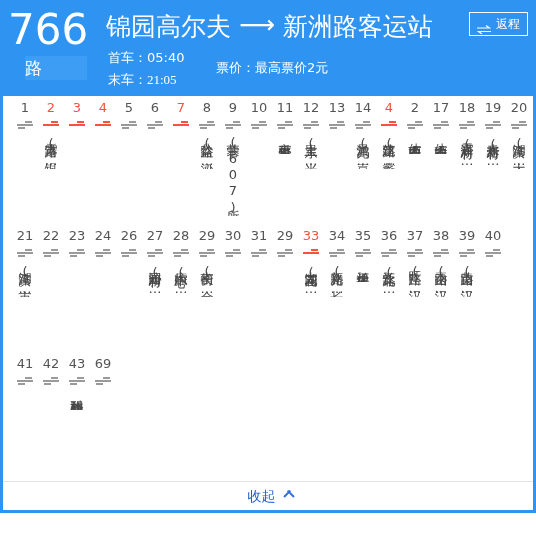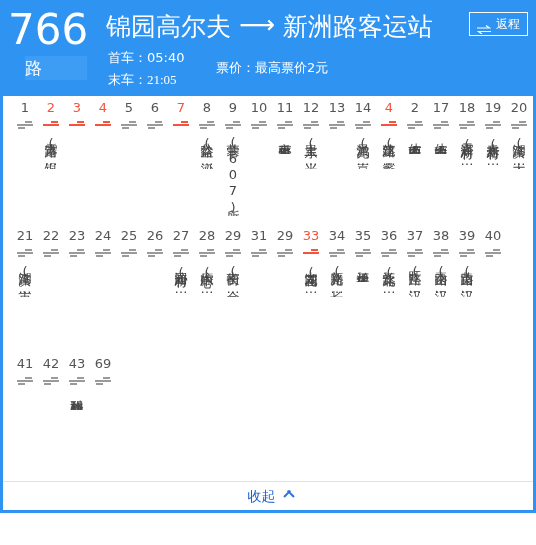--- a/index.html
+++ b/index.html
@@ -454,29 +454,20 @@
         <div class="stop">
           <div class="stop-num">24</div>
           <div class="stop-icon">
             <span class="bar"></span>
             <span class="tick"></span>
             <span class="tick2"></span>
           </div>
           <div class="stop-name">中星苑</div>
         </div>
         <div class="stop">
-          <div class="stop-num">25</div>
-          <div class="stop-icon">
-            <span class="bar"></span>
-            <span class="tick"></span>
-            <span class="tick2"></span>
-          </div>
-          <div class="stop-name">清和桥</div>
-        </div>
-        <div class="stop">
           <div class="stop-num">26</div>
           <div class="stop-icon">
             <span class="bar"></span>
             <span class="tick"></span>
             <span class="tick2"></span>
           </div>
           <div class="stop-name">沁扬市场</div>
         </div>
         <div class="stop">
           <div class="stop-num">27</div>
@@ -497,20 +488,29 @@
           <div class="stop-name">疾控中心(…</div>
         </div>
         <div class="stop">
           <div class="stop-num">29</div>
           <div class="stop-icon">
             <span class="bar"></span>
             <span class="tick"></span>
             <span class="tick2"></span>
           </div>
           <div class="stop-name">南长街(金…</div>
+        </div>
+        <div class="stop">
+          <div class="stop-num">30</div>
+          <div class="stop-icon">
+            <span class="bar"></span>
+            <span class="tick"></span>
+            <span class="tick2"></span>
+          </div>
+          <div class="stop-name">钢铁桥</div>
         </div>
         <div class="stop">
           <div class="stop-num">31</div>
           <div class="stop-icon">
             <span class="bar"></span>
             <span class="tick"></span>
             <span class="tick2"></span>
           </div>
           <div class="stop-name">仁德医院</div>
         </div>

